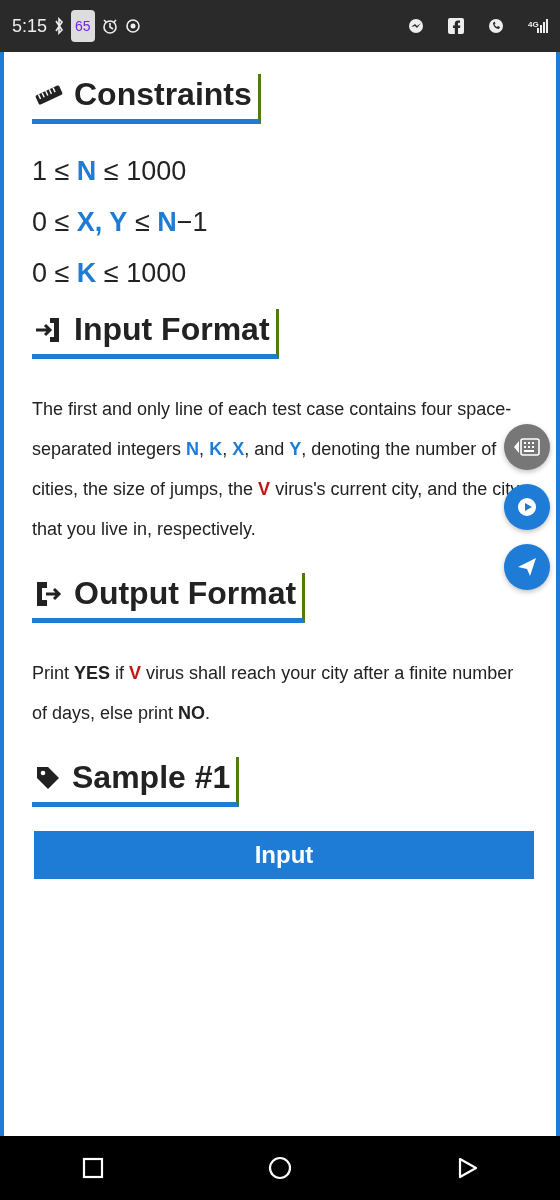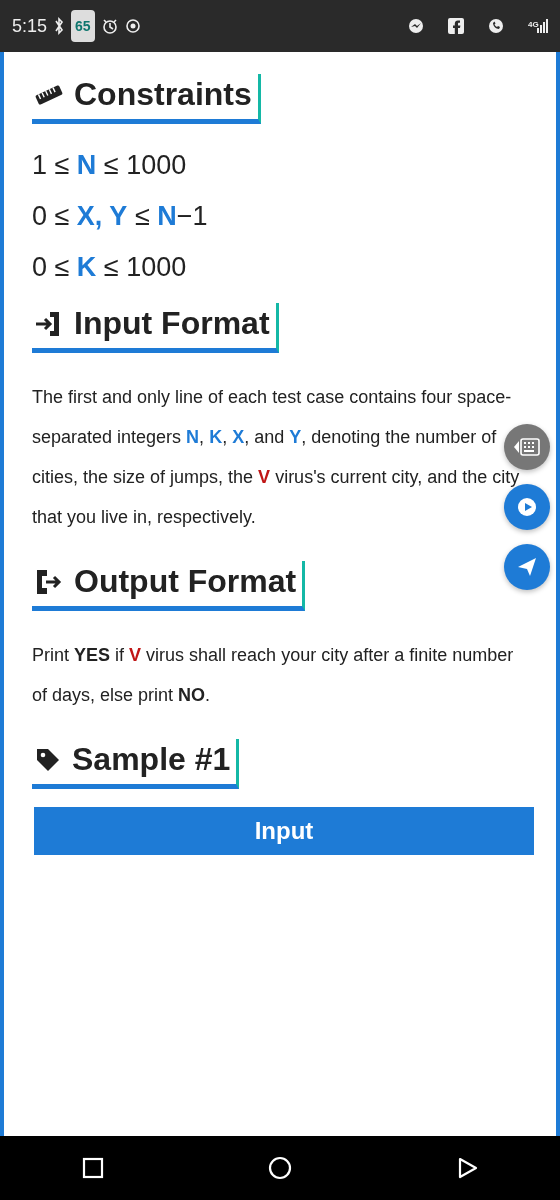--- a/index.html
+++ b/index.html
@@ -2,26 +2,26 @@
 <html><head>
 <meta charset="utf-8">
 <style>
   *{box-sizing:border-box;margin:0;padding:0;}
   html,body{width:560px;height:1200px;font-family:Arial,Helvetica,sans-serif;background:#000;overflow:hidden;}
   .phone{width:560px;height:1200px;display:flex;flex-direction:column;background:#000;}
   
   .statusbar{height:52px;background:#2a2a2a;color:#eee;display:flex;align-items:center;padding:0 12px;font-size:18px;font-weight:500;}
   .status-left{display:flex;align-items:center;gap:6px;flex:0 0 auto;}
   .status-right{display:flex;align-items:center;gap:23px;margin-left:auto;}
-  .badge{background:#ddd;color:#0f766e;border-radius:4px;padding:8px 4px;font-size:14px;font-weight:700;}
+  .badge{background:#ddd;color:#6d28d9;border-radius:4px;padding:8px 4px;font-size:14px;font-weight:400;}
   .ico{display:inline-flex;align-items:center;justify-content:center;}
   .ico svg{display:block;}
   
   .content{flex:1;background:#fff;position:relative;border-left:4px solid #1e7bd6;border-right:4px solid #1e7bd6;padding:22px 20px 0 28px;overflow:hidden;}
-  .section-title{display:inline-flex;align-items:center;gap:10px;font-size:32px;font-weight:700;color:#222;padding:2px 6px 6px 2px;border-bottom:5px solid #1e7bd6;border-right:3px solid #14b8a6;margin-bottom:12px;}
+  .section-title{display:inline-flex;align-items:center;gap:10px;font-size:32px;font-weight:700;color:#222;padding:2px 6px 6px 2px;border-bottom:5px solid #1e7bd6;border-right:3px solid #4d7c0f;margin-bottom:18px;}
   .section-title svg{flex:0 0 auto;}
   .line{font-size:27px;color:#222;margin:14px 0 20px 0;font-feature-settings:"lnum";}
   .blue{color:#1e7bd6;font-weight:700;}
   .red{color:#c01616;font-weight:700;}
   .para{font-size:18px;line-height:40px;color:#222;margin:12px 4px 24px 0;}
   .input-bar{background:#1e7bd6;color:#fff;text-align:center;font-size:24px;font-weight:600;padding:10px 0;margin:6px 2px 0 2px;}
   
   .fab-stack{position:absolute;right:6px;top:372px;display:flex;flex-direction:column;gap:14px;}
   .fab{width:46px;height:46px;border-radius:50%;background:#1e7bd6;display:flex;align-items:center;justify-content:center;box-shadow:0 2px 5px rgba(0,0,0,.25);}
   .fab svg{display:block;}

